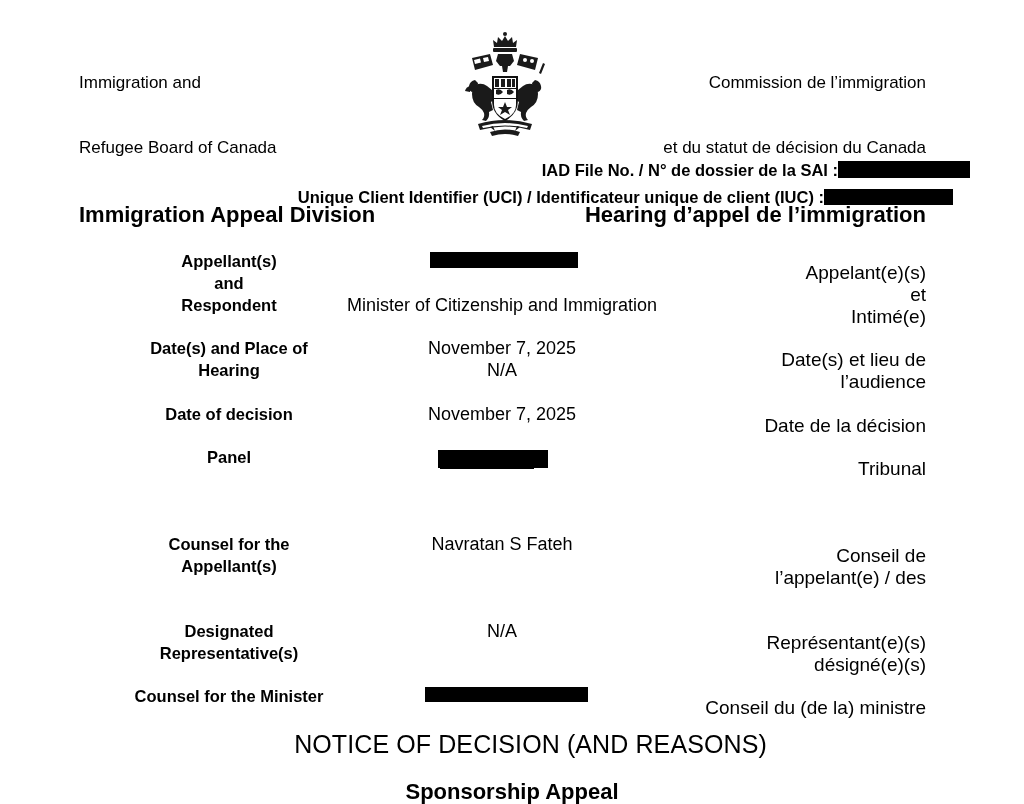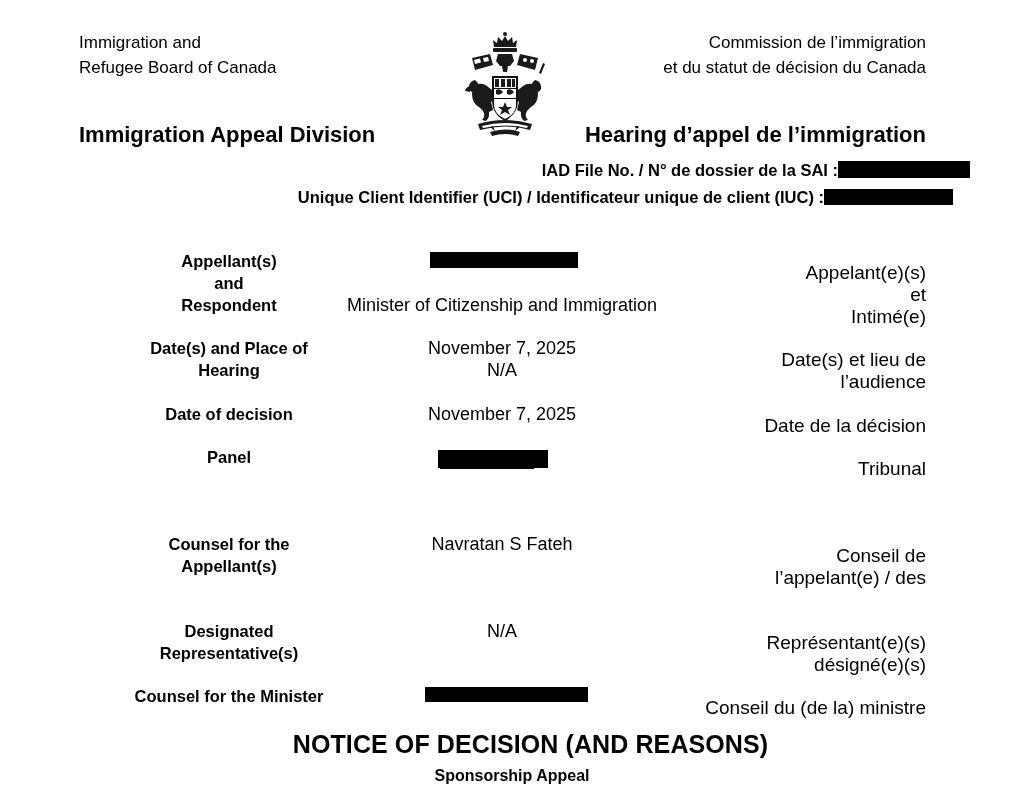--- a/index.html
+++ b/index.html
@@ -42,20 +42,21 @@
     position: absolute;
     right: 98px;
     top: 0;
     width: 360px;
     text-align: right;
   }
   .hdr-line {
     font-size: 17px;
     line-height: 25px;
     white-space: nowrap;
+    margin-top: 40px;
   }
   .hdr-div {
     font-size: 22px;
     font-weight: bold;
     line-height: 25px;
     margin-top: 42px;
     white-space: nowrap;
   }
   .crest {
     position: absolute;
@@ -136,30 +137,30 @@
   
   .title-block {
     position: absolute;
     left: 0;
     top: 729px;
     width: 1024px;
     text-align: center;
   }
   .main-title {
     font-size: 25px;
-    font-weight: bold;
+    font-weight: normal;
     line-height: 31px;
     letter-spacing: 0.1px;
     padding-left: 37px;
   }
   .sub-title {
-    font-size: 16px;
+    font-size: 22px;
     font-weight: bold;
     line-height: 26px;
-    margin-top: 3px;
+    margin-top: 19px;
   }
 </style>
 </head>
 <body>
 
 <div class="page">
 
   <div class="header">
 
     <div class="hdr-left">

